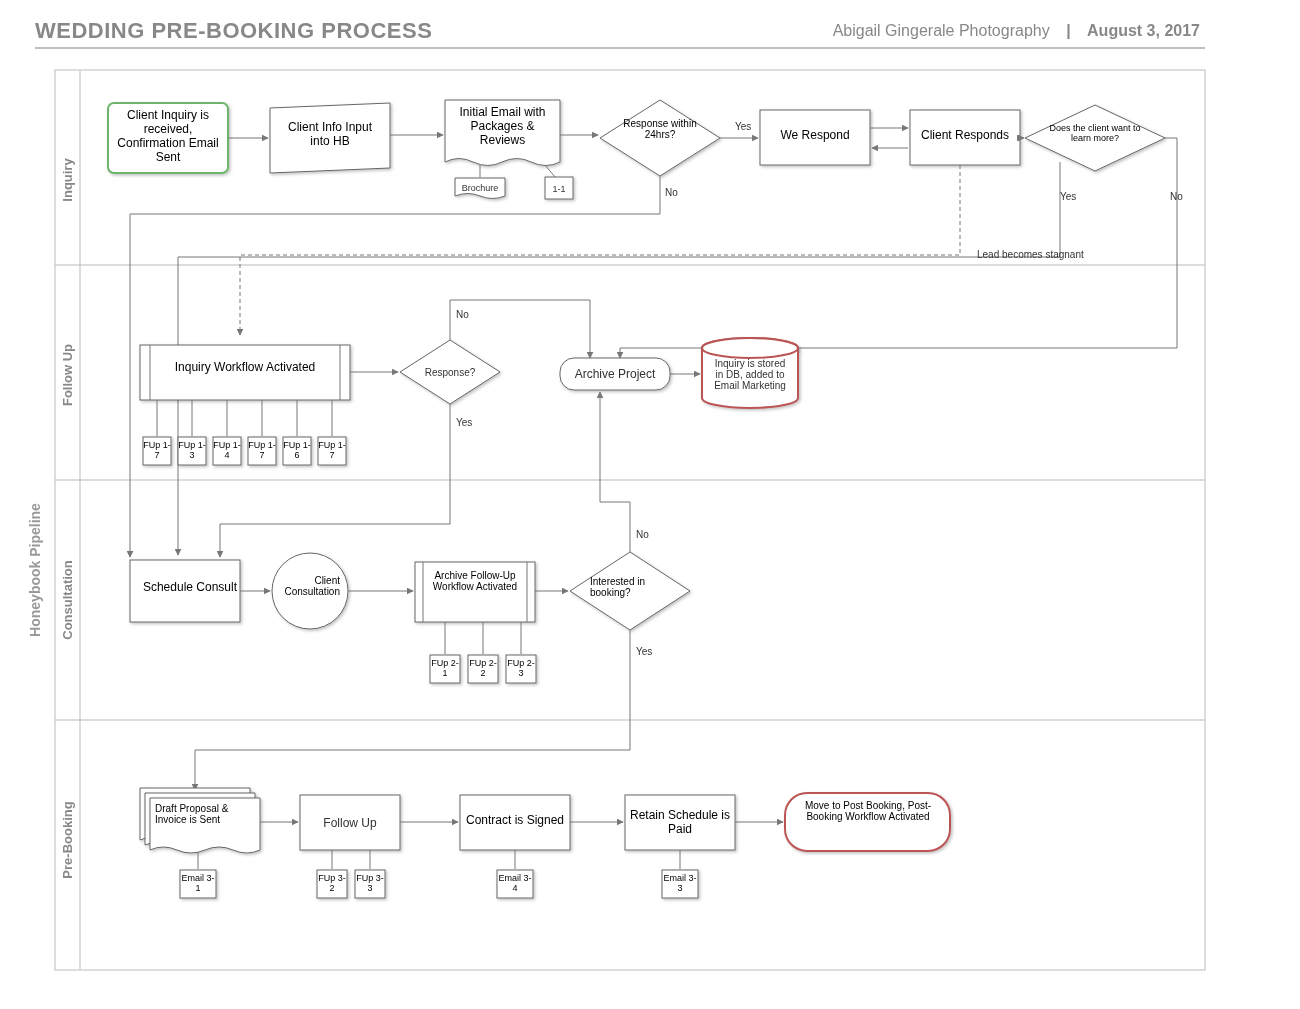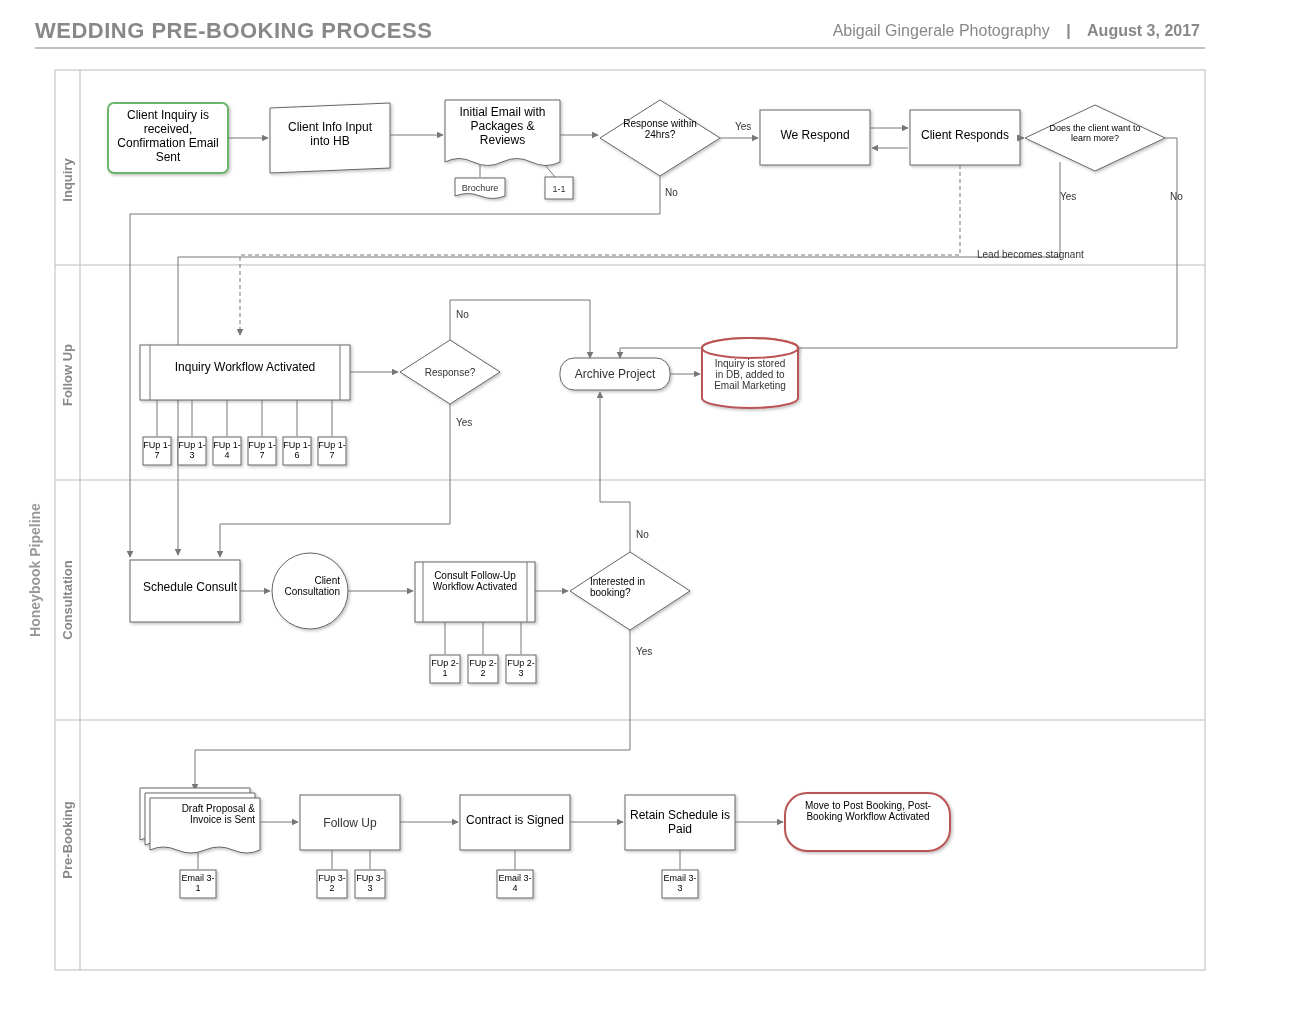--- a/index.html
+++ b/index.html
@@ -209,21 +209,21 @@
 <rect x="130" y="560" width="110" height="62" class="shp"></rect>
 <foreignObject x="133" y="580" width="104" height="25"><div class="box-txt" style="text-align:right">Schedule Consult</div></foreignObject>
 
 <circle cx="310" cy="591" r="38" class="shp"></circle>
 <foreignObject x="280" y="575" width="60" height="35"><div class="sub-txt" style="text-align:right">Client Consultation</div></foreignObject>
 <line x1="240" y1="591" x2="270" y2="591" class="line" marker-end="url(#arrow)"></line>
 
 <rect x="415" y="562" width="120" height="60" class="shp"></rect>
 <line x1="423" y1="562" x2="423" y2="622" class="line"></line>
 <line x1="527" y1="562" x2="527" y2="622" class="line"></line>
-<foreignObject x="428" y="570" width="94" height="45"><div class="sub-txt" style="text-align:center">Consult Follow-Up Workflow Activated</div></foreignObject>
+<foreignObject x="428" y="570" width="94" height="45"><div class="sub-txt" style="text-align:center">Archive Follow-Up Workflow Activated</div></foreignObject>
 <line x1="348" y1="591" x2="413" y2="591" class="line" marker-end="url(#arrow)"></line>
 
 <rect x="430" y="655" width="30" height="28" class="shp"></rect>
     <foreignObject x="430" y="658" width="30" height="24"><div class="small-txt" style="text-align:center">FUp 2-1</div></foreignObject>
 <rect x="468" y="655" width="30" height="28" class="shp"></rect>
     <foreignObject x="468" y="658" width="30" height="24"><div class="small-txt" style="text-align:center">FUp 2-2</div></foreignObject>
 <rect x="506" y="655" width="30" height="28" class="shp"></rect>
     <foreignObject x="506" y="658" width="30" height="24"><div class="small-txt" style="text-align:center">FUp 2-3</div></foreignObject>
 <line x1="445" y1="622" x2="445" y2="654" class="line"></line>
 <line x1="483" y1="622" x2="483" y2="654" class="line"></line>
@@ -237,21 +237,21 @@
 <text x="636" y="655" class="sub-txt">Yes</text>
 
 <path d="M630,552 v-50 h-30 v-110" class="line" marker-end="url(#arrow)"></path>
 <text x="636" y="538" class="sub-txt">No</text>
 
 <g>
 <path d="M140,788 h110 v52 q-13,6 -27,0 q-14,-6 -28,0 q-14,6 -28,0 q-14,-6 -27,0 z" class="shp"></path>
 <path d="M145,793 h110 v52 q-13,6 -27,0 q-14,-6 -28,0 q-14,6 -28,0 q-14,-6 -27,0 z" class="shp"></path>
 <path d="M150,798 h110 v52 q-13,6 -27,0 q-14,-6 -28,0 q-14,6 -28,0 q-14,-6 -27,0 z" class="shp"></path>
 </g>
-<foreignObject x="155" y="803" width="100" height="40"><div class="sub-txt" style="text-align:right">Draft Proposal &amp; Invoice is Sent</div></foreignObject>
+<foreignObject x="155" y="803" width="100" height="40"><div class="sub-txt" style="text-align:left">Draft Proposal &amp; Invoice is Sent</div></foreignObject>
 
 <rect x="180" y="870" width="36" height="28" class="shp"></rect>
     <foreignObject x="180" y="873" width="36" height="24"><div class="small-txt" style="text-align:center">Email 3-1</div></foreignObject>
 <line x1="198" y1="852" x2="198" y2="869" class="line"></line>
 
 <rect x="300" y="795" width="100" height="55" class="shp"></rect>
 <text x="350" y="827" text-anchor="middle" class="box-txt">Follow Up</text>
 <line x1="260" y1="822" x2="298" y2="822" class="line" marker-end="url(#arrow)"></line>
 
 <rect x="317" y="870" width="30" height="28" class="shp"></rect>

